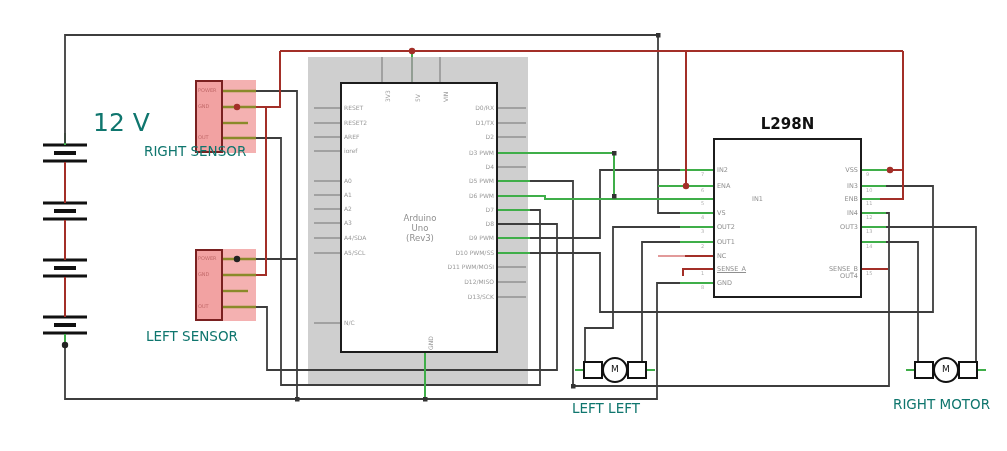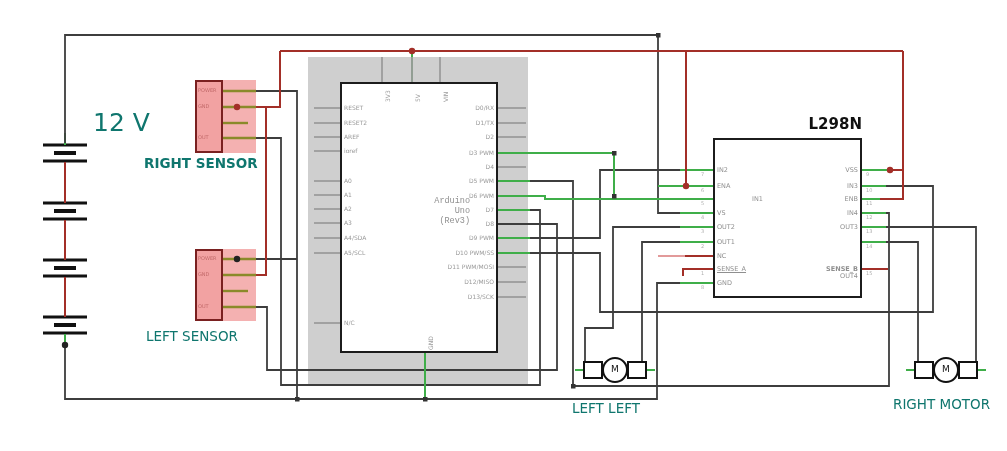--- a/index.html
+++ b/index.html
@@ -3,25 +3,25 @@
 <meta charset="utf-8">
 <style>
   html,body{margin:0;padding:0;background:#fff;}
   .canvas{position:relative;width:1007px;height:451px;background:#fff;overflow:hidden;
           font-family:"DejaVu Sans","Liberation Sans",sans-serif;}
   .band{position:absolute;left:308px;top:57px;width:220px;height:327px;background:var(--band-gray);z-index:0;}
   #wires{position:absolute;left:0;top:0;z-index:1;}
   .chip{position:absolute;background:#fff;border:2px solid #1c1c1c;z-index:2;box-sizing:border-box;}
   .arduino{left:340px;top:82px;width:158px;height:271px;}
   .l298{left:713px;top:138px;width:149px;height:160px;}
-  .ard-title{position:absolute;left:370px;top:196px;width:100px;text-align:right;
-             font-size:8.5px;line-height:10px;color:#8f8f8f;z-index:3;font-family:Liberation Mono, monospace;}
+  .ard-title{position:absolute;left:370px;top:213px;width:100px;text-align:center;
+             font-size:8.5px;line-height:10px;color:#8f8f8f;z-index:3;}
   .ard-name{position:absolute;left:340px;top:308px;width:158px;text-align:center;
             font-size:13.5px;font-weight:600;color:#1a1a1a;z-index:3;}
-  .l298-title{position:absolute;left:713px;top:115px;width:149px;text-align:right;
+  .l298-title{position:absolute;left:713px;top:115px;width:149px;text-align:center;
               font-size:15px;font-weight:600;color:#111;z-index:3;}
   .l298-center{position:absolute;left:713px;top:206px;width:149px;text-align:center;
                font-size:8.5px;line-height:10px;color:#2b2b2b;z-index:3;}
   .sensor{position:absolute;left:195px;width:61px;background:var(--sensor-fill);z-index:0;}
   .sensor-body{position:absolute;left:0;top:0;width:28px;height:100%;box-sizing:border-box;
                border:2px solid #7a2020;background:rgba(240,150,150,.55);}
   .big-label{position:absolute;color:#0f766e;z-index:3;white-space:nowrap;}
   .volt{font-size:25px;}
   .part-label{font-size:13.5px;}
   .mrect{position:absolute;width:20px;height:18px;border:2.5px solid #111;background:#fff;
@@ -190,21 +190,21 @@
   <div class="l298-title">L298N</div>
 
   <div class="mrect" style="left:583px;top:361px;"></div>
   <div class="mrect" style="left:627px;top:361px;"></div>
   <div class="mcirc" style="left:602px;top:357px;">M</div>
   <div class="mrect" style="left:914px;top:361px;"></div>
   <div class="mrect" style="left:958px;top:361px;"></div>
   <div class="mcirc" style="left:933px;top:357px;">M</div>
 
   <div class="big-label volt" style="left:93px;top:108px;">12 V</div>
-  <div class="big-label part-label" style="left:144px;top:155px;font-weight:bold;">RIGHT SENSOR</div>
+  <div class="big-label part-label" style="left:144px;top:143px;">RIGHT SENSOR</div>
   <div class="big-label part-label" style="left:146px;top:328px;">LEFT SENSOR</div>
   <div class="big-label part-label" style="left:572px;top:400px;">LEFT LEFT</div>
   <div class="big-label part-label" style="left:893px;top:396px;">RIGHT MOTOR</div>
 <span class="plbl ard" style="left: 344px; top: 105px;">RESET</span>
     <span class="plbl ard" style="left: 344px; top: 120px;">RESET2</span>
     <span class="plbl ard" style="left: 344px; top: 134px;">AREF</span>
     <span class="plbl ard" style="left: 344px; top: 148px;">ioref</span>
     <span class="plbl ard" style="left: 344px; top: 178px;">A0</span>
     <span class="plbl ard" style="left: 344px; top: 192px;">A1</span>
     <span class="plbl ard" style="left: 344px; top: 206px;">A2</span>
@@ -252,21 +252,21 @@
     <span class="plbl l2 right" style="left: 717px; top: 183px; width: 141px;">IN3</span>
     <span class="plbl num" style="left: 866px; top: 188px;">10</span>
     <span class="plbl l2 right" style="left: 717px; top: 196px; width: 141px; text-align: right;">ENB</span>
     <span class="plbl num" style="left: 866px; top: 201px;">11</span>
     <span class="plbl l2 right" style="left: 717px; top: 210px; width: 141px;">IN4</span>
     <span class="plbl num" style="left: 866px; top: 215px;">12</span>
     <span class="plbl l2 right" style="left: 717px; top: 224px; width: 141px;">OUT3</span>
     <span class="plbl num" style="left: 866px; top: 229px;">13</span>
     <span class="plbl l2 right" style="left: 717px; top: 239px; width: 141px; margin-top: 34px;">OUT4</span>
     <span class="plbl num" style="left: 866px; top: 244px;">14</span>
-    <span class="plbl l2 right" style="left: 717px; top: 266px; width: 141px; font-weight: bold;">SENSE_B</span>
+    <span class="plbl l2 right" style="left: 717px; top: 266px; width: 141px;">SENSE_B</span>
     <span class="plbl num" style="left: 866px; top: 271px;">15</span>
     <span class="plbl sp" style="left: 198px; top: 88px;">POWER</span>
     <span class="plbl sp" style="left: 198px; top: 104px;">GND</span>
     <span class="plbl sp" style="left: 198px; top: 135px;">OUT</span>
     <span class="plbl sp" style="left: 198px; top: 256px;">POWER</span>
     <span class="plbl sp" style="left: 198px; top: 272px;">GND</span>
     <span class="plbl sp" style="left: 198px; top: 304px;">OUT</span>
   </div>
 
 </body></html>

